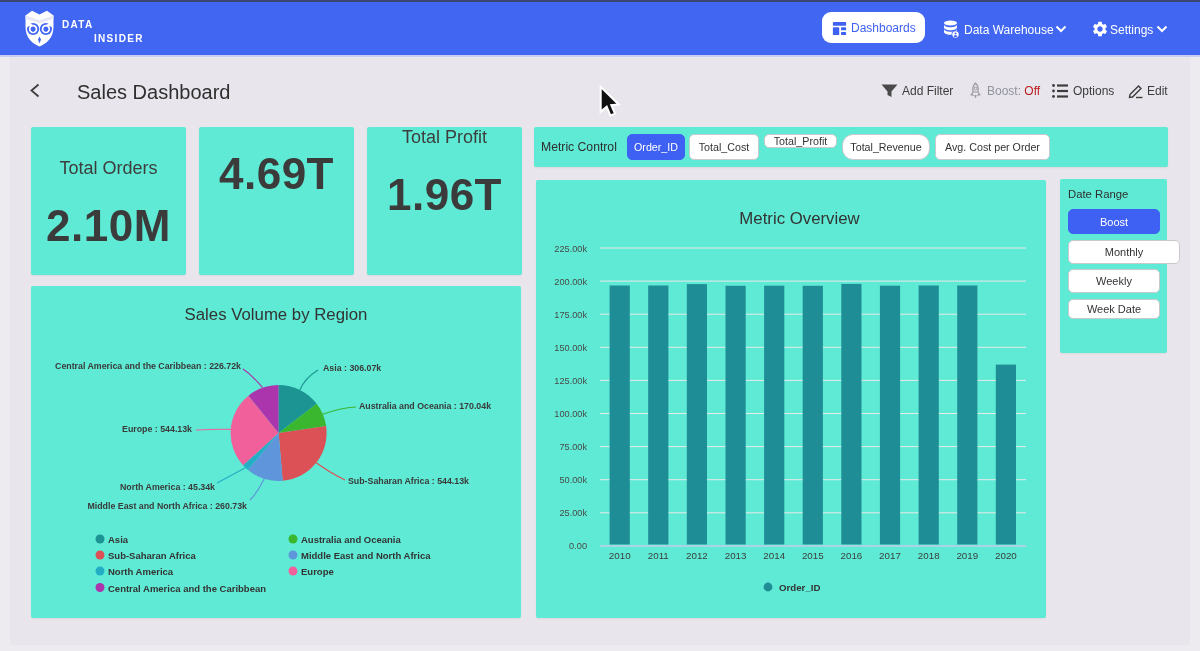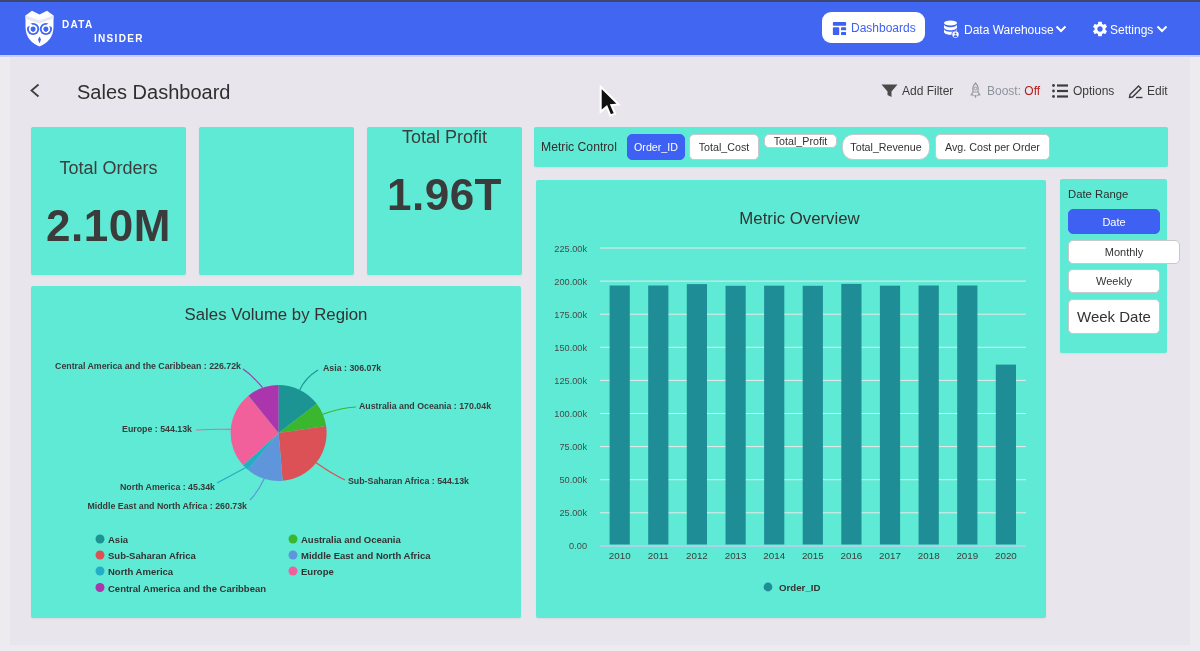--- a/index.html
+++ b/index.html
@@ -97,20 +97,21 @@
   <path d="M2 11.5 L10.5 3 L13 5.5 L4.5 14 L1.5 14.5 Z" stroke="#3d3d3d" stroke-width="1.4" fill="none"></path>
   <path d="M8 14.5 L14.5 14.5" stroke="#3d3d3d" stroke-width="1.4"></path>
 </svg>
 <div class="hdr-item" style="left:1147px;top:84px;">Edit</div>
 
 <div class="card" style="left:31px;top:127px;width:155px;height:148px;">
   <div class="kpi-title" style="margin-top:31px;">Total Orders</div>
   <div class="kpi-val" style="margin-top:22px;">2.10M</div>
 </div>
 <div class="card" style="left:199px;top:127px;width:155px;height:148px;">
+  <div class="kpi-val" style="margin-top:22px;">4.69T</div>
 </div>
 <div class="card" style="left:367px;top:127px;width:155px;height:148px;">
   <div class="kpi-title" style="">Total Profit</div>
   <div class="kpi-val" style="margin-top:22px;">1.96T</div>
 </div>
 
 <div class="card" style="left:31px;top:286px;width:490px;height:332px;"></div>
 <div class="abs chart-title" style="left:31px;top:305px;width:490px;">Sales Volume by Region</div>
 <svg class="abs" style="left:31px;top:286px" width="490" height="332" viewBox="31 286 490 332">
   <g transform="translate(0,0)">
@@ -212,20 +213,20 @@
   <rect x="957.2" width="20.2" y="285.5" height="259.0" fill="#1f8d96"></rect>
   <text x="967.3" y="559" text-anchor="middle" font-size="9.8" fill="#3d3d3d">2019</text>
   <rect x="995.8" width="20.2" y="364.6" height="179.9" fill="#1f8d96"></rect>
   <text x="1005.9" y="559" text-anchor="middle" font-size="9.8" fill="#3d3d3d">2020</text>
   <circle cx="768" cy="587" r="4.4" fill="#1f8d96"></circle>
   <text x="779" y="590.5" font-size="9.7" font-weight="bold" fill="#333">Order_ID</text>
 </svg>
 
 <div class="card" style="left:1060px;top:179px;width:107px;height:174px;"></div>
 <div class="abs" style="left:1068px;top:188px;font-size:11.3px;color:#2f2f2f;">Date Range</div>
-<div class="btn sel" style="left:1068px;top:209px;width:92px;height:25px;font-size:11px;">Date</div>
+<div class="btn sel" style="left:1068px;top:209px;width:92px;height:25px;font-size:11px;">Boost</div>
 <div class="btn" style="left:1068px;top:240px;width:112px;height:24px;font-size:11px;">Monthly</div>
 <div class="btn" style="left:1068px;top:269px;width:92px;height:24px;font-size:11px;">Weekly</div>
-<div class="btn" style="left:1068px;top:299px;width:92px;height:35px;font-size:15px;">Week Date</div>
+<div class="btn" style="left:1068px;top:299px;width:92px;height:20px;font-size:11px;">Week Date</div>
 
 <svg class="abs" style="left:596px;top:85px" width="26" height="37" viewBox="0 0 28 40">
   <path d="M5 2 L5 29 L11.5 23.5 L15.5 33 L20.5 31 L16.5 21.8 L24.5 21 Z" fill="#111" stroke="#fff" stroke-width="2.2"></path>
 </svg>
 
 </body></html>

